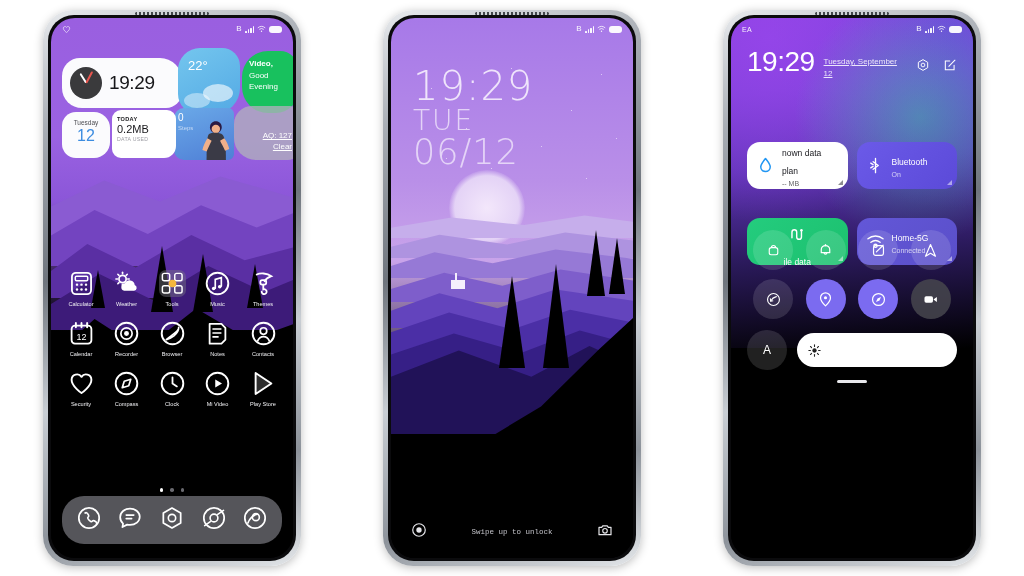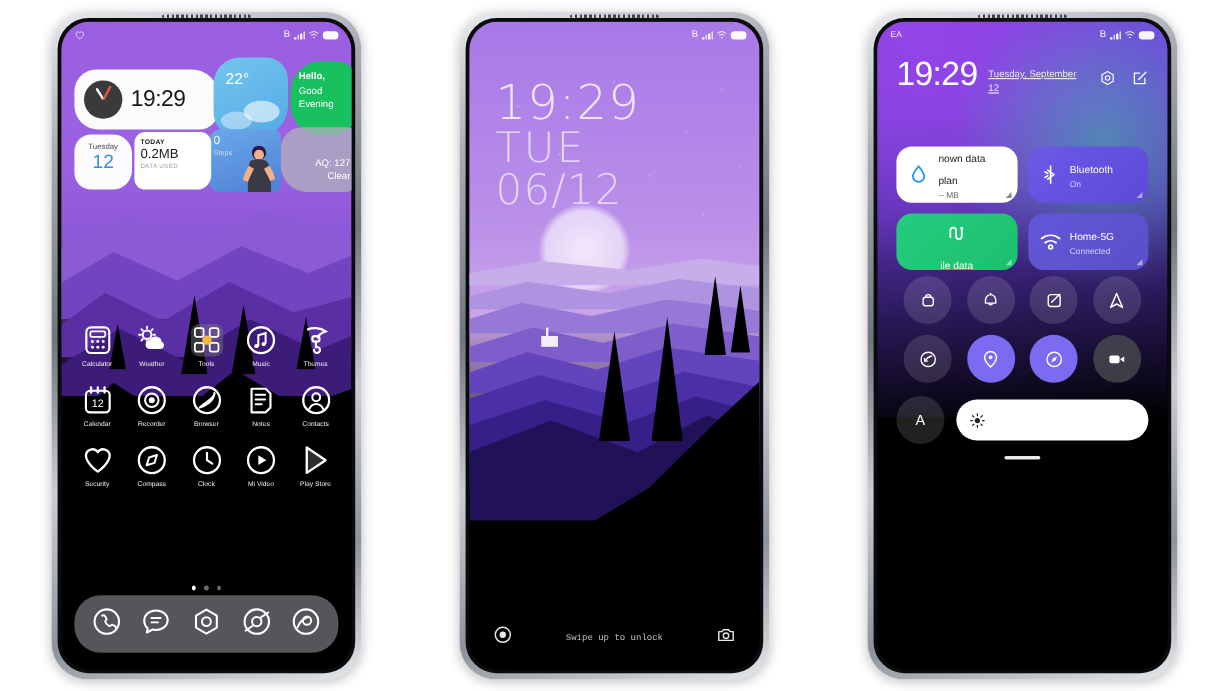--- a/index.html
+++ b/index.html
@@ -86,21 +86,21 @@
 
   .w-steps { left:112px; top:60px; width:60px; height:52px;
     background:linear-gradient(160deg,#6aa9e8,#4f7fd6); border-radius:10px 6px 6px 10px;
     overflow:hidden; }
   .w-steps .c { position:absolute; left:4px; top:4px; font-size:10px; color:#fff; }
   .w-steps .s { position:absolute; left:4px; top:17px; font-size:6px; color:rgba(255,255,255,.62); }
   .runner { position:absolute; right:2px; bottom:0; width:34px; height:42px; }
 
   .w-aq { left:172px; top:58px; width:64px; height:54px; background:rgba(175,175,188,.78);
     border-radius:18px 8px 10px 22px; display:flex; flex-direction:column; justify-content:flex-end;
-    align-items:flex-end; padding:0 6px 7px 0; color:#fff; }
+    align-items:flex-end; padding:0 6px 7px 0; color:#fff;text-decoration:underline; }
   .w-aq div { font-size:8px; line-height:1.35; }
 
   
   .appgrid { position:absolute; left:9px; right:9px; top:252px; z-index:12; }
   .arow { display:flex; justify-content:space-between; margin-bottom:13px; }
   .app { width:42px; display:flex; flex-direction:column; align-items:center; gap:4px; }
   .app .ico { width:27px; height:27px; display:flex; align-items:center; justify-content:center; }
   .app .ico svg { width:27px; height:27px; }
   .app .nm { font-size:5.6px; color:#f0f0f3; text-align:center; white-space:nowrap; }
   .app.tools .ico { background:rgba(120,120,130,.45); border-radius:7px; }
@@ -135,21 +135,21 @@
   .lt1 { left:108px; top:258px; width:26px; height:92px; clip-path:polygon(50% 0,100% 100%,0 100%); }
   .lt2 { left:152px; top:246px; width:26px; height:104px; clip-path:polygon(50% 0,100% 100%,0 100%); }
   .lt3 { left:196px; top:212px; width:18px; height:66px; clip-path:polygon(50% 0,100% 100%,0 100%); }
   .lt4 { left:218px; top:220px; width:16px; height:56px; clip-path:polygon(50% 0,100% 100%,0 100%); }
   .church { position:absolute; left:60px; top:262px; width:14px; height:9px; background:#f4eefc; }
   .church::before { content:""; position:absolute; left:4px; top:-7px; width:1.6px; height:7px; background:#f4eefc; }
 
   .lk-time { position:absolute; left:22px; top:48px; z-index:20; color:#efe4fb;
     font-family:"DejaVu Sans", sans-serif; font-weight:300; line-height:1.02; }
   .lk-time .hh { font-size:40px; letter-spacing:1px; }
-  .lk-time .dd { font-size:35px; letter-spacing:2px; opacity:.82; }
+  .lk-time .dd { font-size:28px; letter-spacing:2px; opacity:.82; }
   .lk-time .mm { font-size:35px; letter-spacing:1px; opacity:.82; }
 
   .lk-bottom { position:absolute; left:0; right:0; bottom:16px; z-index:20;
     display:flex; align-items:center; justify-content:space-between; padding:0 20px; }
   .lk-bottom .hint { font-size:7.5px; color:#c2c2c8;font-family:Liberation Mono, monospace; }
   .lk-bottom svg { width:16px; height:16px; }
 
   .stars i { position:absolute; width:1.3px; height:1.3px; border-radius:50%;
     background:rgba(255,255,255,.75); }
 
@@ -164,21 +164,21 @@
   .cc-head { position:absolute; left:16px; right:16px; top:30px; z-index:20;
     display:flex; align-items:flex-start; }
   .cc-time { font-size:28px; color:#fff; font-weight:300; letter-spacing:-.5px; line-height:1; }
   .cc-date { font-size:8px; color:#ece6fa; margin-left:9px; margin-top:8px; width:78px; line-height:1.45;text-decoration:underline; }
   .cc-acts { margin-left:auto; display:flex; gap:13px; margin-top:10px; }
   .cc-acts svg { width:14px; height:14px; }
 
   .tiles { position:absolute; left:16px; right:16px; top:104px; z-index:20;
     display:grid; grid-template-columns:1fr 1fr; gap:9px; }
   .tile { height:47px; border-radius:13px; padding:7px 9px; display:flex; align-items:center;
-    gap:7px; position:relative; overflow:hidden; }
+    gap:7px; position:relative; overflow:hidden;margin-top:20px; }
   .tile .ti { flex:none; width:19px; height:19px; display:flex; align-items:center; justify-content:center; }
   .tile .ti svg { width:19px; height:19px; }
   .tile .tt { font-size:8.5px; line-height:1.25; }
   .tile .ts { font-size:7px; opacity:.72; line-height:1.3; margin-top:1px; }
   .tile::after { content:""; position:absolute; right:5px; bottom:4px; width:0; height:0;
     border-style:solid; border-width:0 0 5px 5px; border-color:transparent transparent currentColor transparent;
     opacity:.5; }
   .tile.light { background:#fff; color:#1a1a1f; }
   .tile.blue { background:linear-gradient(135deg,#6b5ae8,#5b4ad8); color:#fff; }
   .tile.green { background:linear-gradient(135deg,#24cc7e,#1cc06e); color:#fff;flex-direction:column; }
@@ -252,21 +252,21 @@
           <div class="t">19:29</div>
         </div>
 
         <div class="w w-weather">
           <div class="cl1"></div>
           <div class="cl2"></div>
           <div class="deg">22°</div>
         </div>
 
         <div class="w w-greet">
-          <b>Hello,</b>
+          <b>Video,</b>
           <span>Good</span>
           <span>Evening</span>
         </div>
 
         <div class="w w-steps">
           <div class="c">0</div>
           <div class="s">Steps</div>
           <svg class="runner" viewBox="0 0 40 50">
             <path d="M14 11c0-4 3-7 7-7s7 3 7 7-3 7-7 7-7-3-7-7z" fill="#2b1b44"></path>
             <circle cx="21" cy="13" r="5" fill="#f0b08a"></circle>

